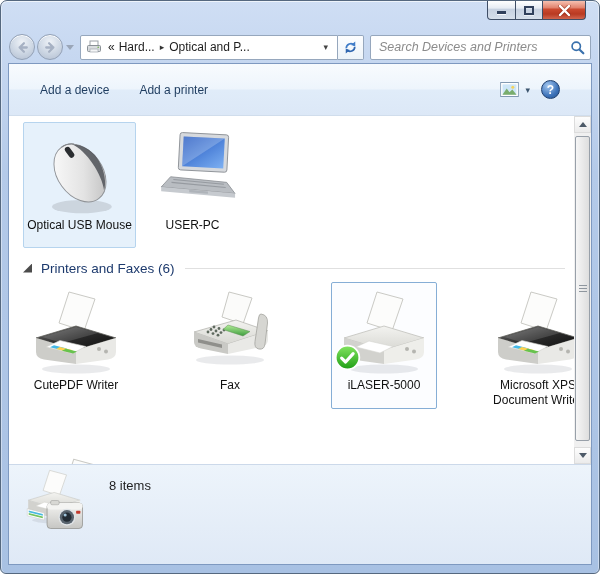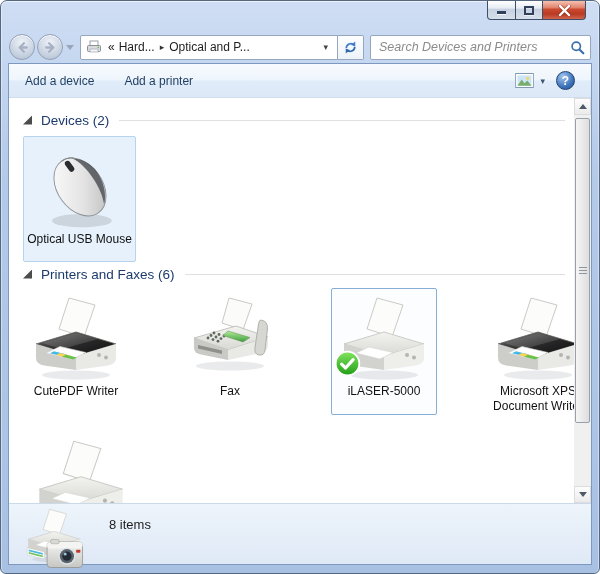--- a/index.html
+++ b/index.html
@@ -38,34 +38,34 @@
   .refresh svg{width:17px;height:17px;}
   .searchbox{flex:1;height:25px;margin-left:6px;background:#fff;border:1px solid #96a7bd;border-radius:2px;
     display:flex;align-items:center;padding:0 5px 0 8px;}
   .searchbox input{flex:1;min-width:0;border:none;outline:none;background:transparent;padding:0;
     font:italic 12.5px "Liberation Sans",sans-serif;color:#333;}
   .searchbox input::placeholder{color:#8b8b8b;font-style:italic;opacity:1;}
   .mag{width:15px;height:15px;flex:none;}
   
   .client{position:absolute;left:7px;right:7px;top:62px;bottom:8px;border:1px solid #7e99c0;
     display:flex;flex-direction:column;background:#fff;}
-  .toolbar{flex:none;height:34px;display:flex;align-items:center;padding:0 16px;
+  .toolbar{flex:none;height:52px;display:flex;align-items:center;padding:0 31px;
     background:linear-gradient(#f8fbfe,#eef5fc 48%,#e0ecf9 52%,#dce8f7);border-bottom:1px solid #d0ddec;}
   .tb-btn{color:#1e3c5f;margin-right:30px;cursor:default;}
   .tb-right{margin-left:auto;display:flex;align-items:center;gap:11px;}
   .views{display:flex;align-items:center;gap:6px;}
   .views svg{width:19px;height:15px;}
   .views .dd{font-size:9px;color:#3c556e;}
   .help{width:19px;height:19px;border-radius:50%;border:1px solid #1e3f70;color:#fff;font-weight:bold;font-size:12px;
     background:radial-gradient(circle at 35% 28%,#a3c7f0,#3b71b8 62%,#27548f);
     display:flex;align-items:center;justify-content:center;}
   
   .content{flex:1;position:relative;overflow:hidden;background:#fff;}
   .group-hdr{display:flex;align-items:center;height:20px;margin:12px 26px 0 14px;}
-  .group-hdr.second{margin-top:2px;}
+  .group-hdr.second{margin-top:10px;}
   .tri{width:9px;height:9px;background:#4c4c4c;clip-path:polygon(100% 0,100% 100%,0 100%);margin-right:9px;flex:none;}
   .hdr-txt{color:#1d3a6d;font-size:13.5px;margin-right:10px;white-space:nowrap;}
   .hdr-line{flex:1;height:0;border-top:1px solid #e0e0e0;}
   .row{display:flex;padding-left:14px;margin-top:6px;}
   .row.printers{margin-top:4px;gap:48px;}
   .tile{width:113px;min-height:126px;display:flex;flex-direction:column;align-items:center;
     border:1px solid transparent;border-radius:2px;padding-top:3px;}
   .tile.selected{background:#e6f1fb;border-color:#b6d4ee;}
   .tile.focused{background:#fcfdff;border-color:#86aed6;}
   .ticon{position:relative;width:98px;height:90px;display:flex;align-items:flex-end;justify-content:center;}
@@ -81,21 +81,21 @@
   .sb-btn{position:absolute;left:0;width:17px;height:17px;display:flex;align-items:center;justify-content:center;
     background:linear-gradient(#fdfdfd,#ebebeb);border:1px solid #dcdcdc;}
   .sb-btn.up{top:0;}
   .sb-btn.down{bottom:0;}
   .sb-tri-up{width:0;height:0;border-left:4px solid transparent;border-right:4px solid transparent;border-bottom:5px solid #4d5a68;}
   .sb-tri-down{width:0;height:0;border-left:4px solid transparent;border-right:4px solid transparent;border-top:5px solid #4d5a68;}
   .sb-thumb{position:absolute;left:1px;top:20px;width:15px;height:305px;border:1px solid #98a0a9;border-radius:2px;
     background:linear-gradient(90deg,#f6f6f6,#dedede);display:flex;align-items:center;justify-content:center;}
   .grip{width:8px;height:8px;background:repeating-linear-gradient(180deg,#8e969e 0 1px,transparent 1px 3px);}
   
-  .statusbar{flex:none;height:61px;position:relative;
+  .statusbar{flex:none;height:100px;position:relative;
     background:linear-gradient(#edf4fb,#dfe9f6);border-top:1px solid #ccd9ea;}
   .status-ico{position:absolute;left:14px;top:4px;width:68px;height:68px;}
   .status-txt{position:absolute;left:100px;top:13px;font-size:13px;color:#1e1e1e;}
 </style>
 </head>
 <body>
 
 <svg width="0" height="0" style="position:absolute" aria-hidden="true">
   <defs>
     <linearGradient id="g-mouse" x1="0" y1="0" x2="1" y2="1">
@@ -332,34 +332,37 @@
           <span class="dd">▾</span>
         </span>
         <span class="help">
           <span>?</span>
         </span>
       </span>
     </div>
 
     <div class="content">
 
-      <div class="group-hdr">
-        <i class="tri"></i>
-        <span class="hdr-txt">Devices (2)</span>
-        <i class="hdr-line"></i>
-      </div>
 
       <div class="row">
         <div class="tile selected">
           <span class="ticon">
             <svg class="main" viewBox="0 0 96 92">
                 <use href="#i-mouse"></use>
               </svg>
           </span>
           <span class="tlabel">Optical USB Mouse</span>
+        </div>
+        <div class="tile">
+          <span class="ticon">
+            <svg class="main" viewBox="0 0 96 92">
+                <use href="#i-laptop"></use>
+              </svg>
+          </span>
+          <span class="tlabel">USER-PC</span>
         </div>
       </div>
 
       <div class="group-hdr second">
         <i class="tri"></i>
         <span class="hdr-txt">Printers and Faxes (6)</span>
         <i class="hdr-line"></i>
       </div>
 
       <div class="row printers">

